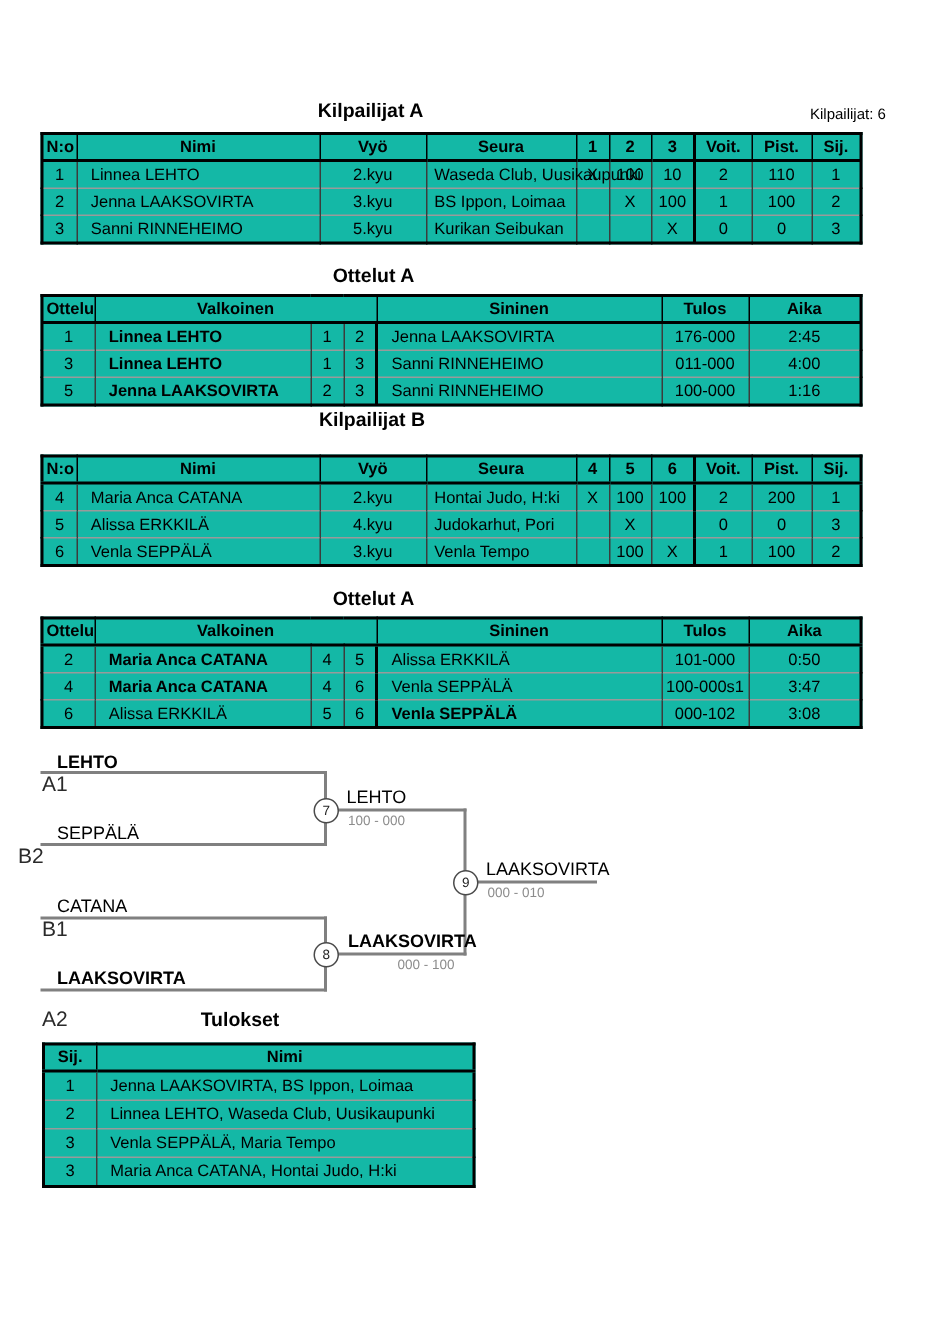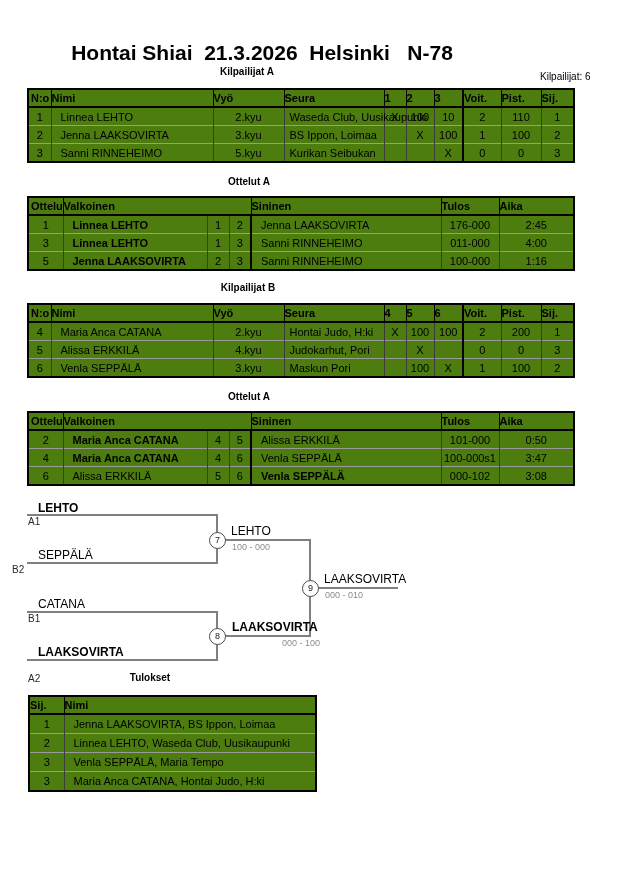--- a/index.html
+++ b/index.html
@@ -1,51 +1,50 @@
 <!DOCTYPE html>
 <html><head>
 <meta charset="utf-8">
 <style>
   html,body{margin:0;padding:0;background:#e8e8e8;}
   .page{position:relative;width:630px;height:891px;background:#ffffff;
         font-family:"Liberation Sans","DejaVu Sans",sans-serif;color:#000;overflow:hidden;}
   .main-title{position:absolute;left:262px;top:41px;transform:translateX(-50%);
         font-size:21px;font-weight:bold;white-space:pre;}
   .note{position:absolute;left:540px;top:71px;font-size:10px;}
-  .sec-title{position:absolute;transform:translateX(-50%);font-size:10px;font-weight:bold;white-space:nowrap;}
-  table.grid{position:absolute;border-collapse:collapse;table-layout:fixed;background:#4d7c0f;
+  .sec-title{position:absolute;transform:translateX(-50%);font-size:13px;font-weight:bold;white-space:nowrap;}
+  table.grid{position:absolute;border-collapse:collapse;table-layout:fixed;background:#14b8a6;
         border:2px solid #000;}
   table.grid th{font-size:11px;font-weight:bold;padding:0;height:16px;
-        border-left:1px solid #000;border-bottom:2px solid #000;text-align:left;
+        border-left:1px solid #000;border-bottom:2px solid #000;text-align:center;
         white-space:nowrap;overflow:visible;}
   table.grid td{font-size:11px;padding:0;height:17px;text-align:center;vertical-align:middle;
         border-left:1px solid #3c3c3c;border-top:1px solid #9a9a9a;white-space:nowrap;overflow:visible;}
   table.grid th:first-child,table.grid td:first-child{border-left:none;}
   table.tulokset td{height:18px;}
   .al{text-align:left !important;}
   .pl2{padding-left:2px !important;}
   .pl5{padding-left:5px !important;}
   .pl9{padding-left:9px !important;}
   .bl{border-left:2px solid #000 !important;}
   .ovf{white-space:nowrap;}
   [data-weight="bold"]{font-weight:bold;}
   [data-weight="normal"]{font-weight:normal;}
   .bline{position:absolute;background:#808080;}
   .bcircle{position:absolute;width:17px;height:17px;box-sizing:border-box;border:1.5px solid #4a4a4a;
         border-radius:50%;background:#fff;font-size:9px;line-height:14px;text-align:center;color:#222;z-index:3;}
   .bname{position:absolute;font-size:12px;line-height:12px;white-space:nowrap;z-index:2;}
-  .bsub{position:absolute;font-size:10px;line-height:10px;color:#2a2a2a;z-index:2;}
+  .bsub{position:absolute;font-size:14px;line-height:10px;color:#2a2a2a;z-index:2;}
   .bscore{position:absolute;font-size:9px;line-height:9px;color:#8c8c8c;z-index:2;}
 </style>
 </head>
 <body>
 
 <div class="page">
 
-  <div class="main-title">Hontai Shiai  21.3.2026  Helsinki   N-78</div>
   <div class="note">Kilpailijat: 6</div>
 
   <div class="sec-title" style="left:247px;top:66px;">Kilpailijat A</div>
 
   <table class="grid" style="left:27px;top:88px;width:546px;">
     <colgroup>
         <col style="width:23px">
         <col style="width:162px">
         <col style="width:71px">
         <col style="width:100px">
@@ -155,21 +154,21 @@
         <td class="al pl9" data-weight="bold">Jenna LAAKSOVIRTA</td>
         <td>2</td>
         <td>3</td>
         <td class="al pl9 bl" data-weight="normal">Sanni RINNEHEIMO</td>
         <td>100-000</td>
         <td>1:16</td>
       </tr>
     </tbody>
   </table>
 
-  <div class="sec-title" style="left:248px;top:282px;">Kilpailijat B</div>
+  <div class="sec-title" style="left:248px;top:272px;">Kilpailijat B</div>
 
   <table class="grid" style="left:27px;top:303px;width:546px;">
     <colgroup>
         <col style="width:23px">
         <col style="width:162px">
         <col style="width:71px">
         <col style="width:100px">
         <col style="width:22px">
         <col style="width:28px">
         <col style="width:29px">
@@ -213,21 +212,21 @@
         <td>X</td>
         <td></td>
         <td class="bl">0</td>
         <td>0</td>
         <td>3</td>
       </tr>
       <tr>
         <td>6</td>
         <td class="al pl9">Venla SEPPÄLÄ</td>
         <td>3.kyu</td>
-        <td class="al pl5"><span class="ovf">Maskun Pori</span></td>
+        <td class="al pl5"><span class="ovf">Venla Tempo</span></td>
         <td></td>
         <td>100</td>
         <td>X</td>
         <td class="bl">1</td>
         <td>100</td>
         <td>2</td>
       </tr>
     </tbody>
   </table>
 
@@ -305,26 +304,26 @@
     <div class="bname" style="left:38px;top:646px;" data-weight="bold">LAAKSOVIRTA</div>
     <div class="bsub" style="left:28px;top:662px;margin-top:12px;">A2</div>
 
     <div class="bcircle" style="left:209px;top:532px;">7</div>
     <div class="bcircle" style="left:209px;top:628px;">8</div>
     <div class="bcircle" style="left:302px;top:580px;">9</div>
 
     <div class="bname" style="left:231px;top:525px;" data-weight="normal">LEHTO</div>
     <div class="bscore" style="left:232px;top:543px;">100 - 000</div>
     <div class="bname" style="left:232px;top:621px;" data-weight="bold">LAAKSOVIRTA</div>
-    <div class="bscore" style="left:250px;top:639px;padding-left:32px;">000 - 100</div>
+    <div class="bscore" style="left:233px;top:639px;padding-left:32px;">000 - 100</div>
     <div class="bname" style="left:324px;top:573px;" data-weight="normal">LAAKSOVIRTA</div>
     <div class="bscore" style="left:325px;top:591px;">000 - 010</div>
   </div>
 
-  <div class="sec-title" style="left:150px;top:672px;">Tulokset</div>
+  <div class="sec-title" style="left:160px;top:672px;">Tulokset</div>
 
   <table class="grid tulokset" style="left:28px;top:695px;width:287px;">
     <colgroup>
         <col style="width:35px">
         <col style="width:252px">
       </colgroup>
     <thead>
         <tr>
       <th>Sij.</th>
       <th>Nimi</th>

